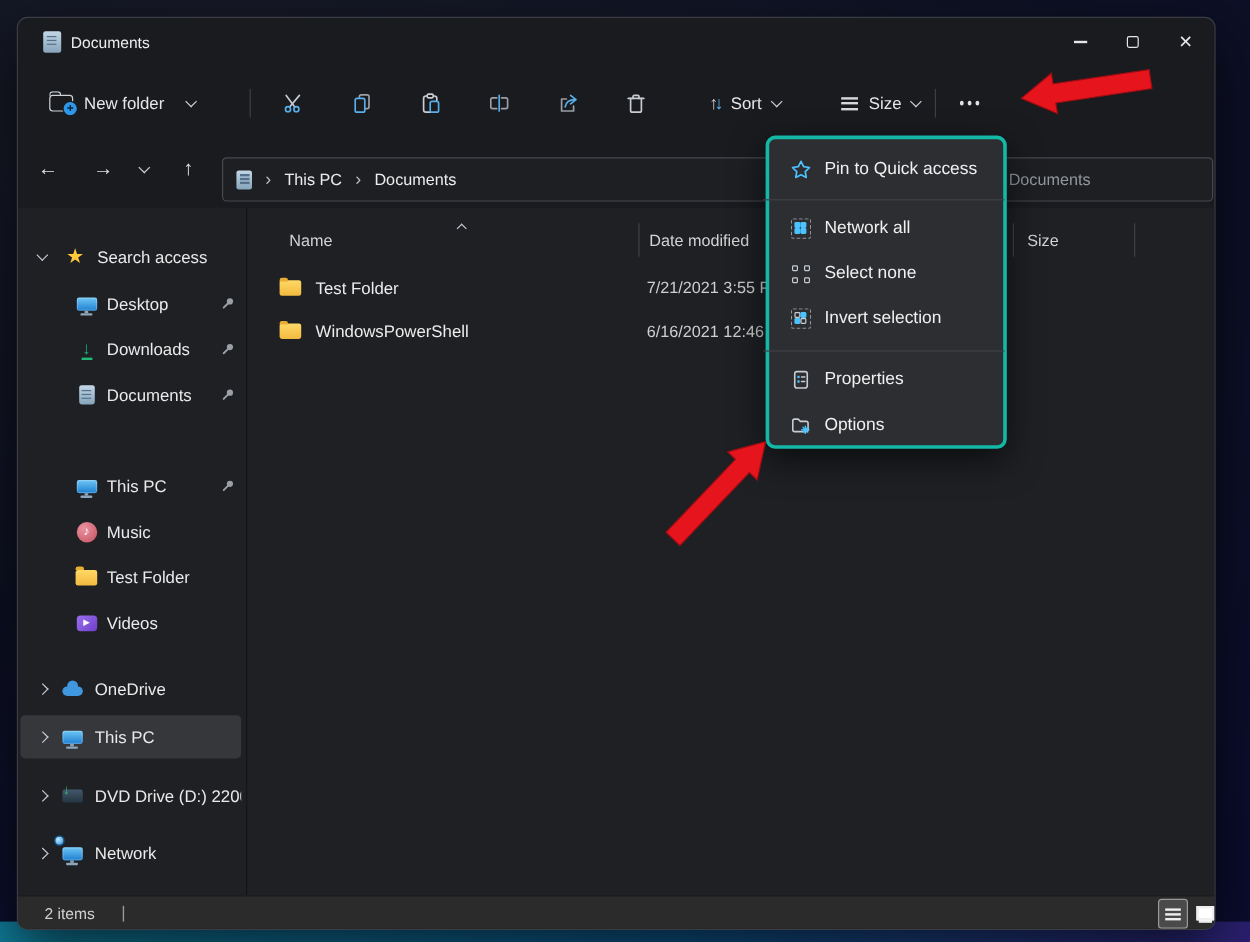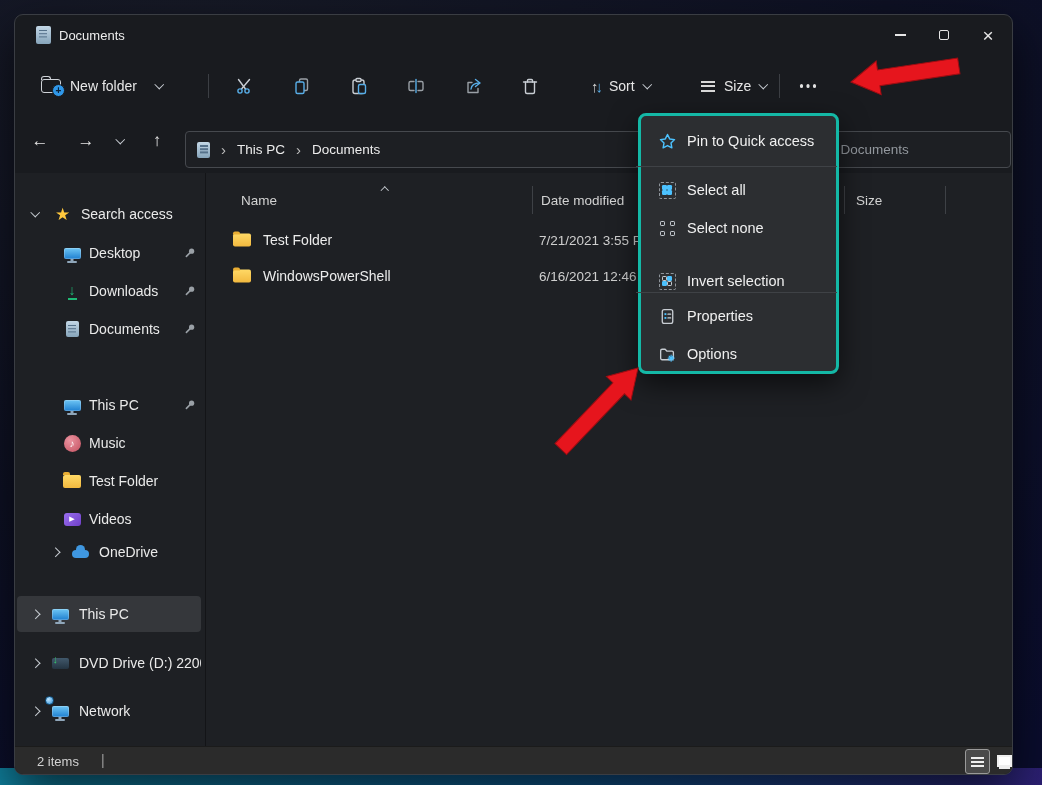--- a/index.html
+++ b/index.html
@@ -337,21 +337,21 @@
           </span>
         <span class="sb-label">Test Folder</span>
       </div>
       <div class="sb-item" style="top:328px;">
         <span class="sb-icon">
             <span class="icon-videos">▶</span>
           </span>
         <span class="sb-label">Videos</span>
       </div>
 
-      <div class="sb-item tree" style="top:361px;margin-left:20px;">
+      <div class="sb-item tree" style="top:383px;">
         <span class="cvbox">
             <span class="cv right"></span>
           </span>
         <span class="sb-icon">
             <span class="icon-cloud"></span>
           </span>
         <span class="sb-label">OneDrive</span>
       </div>
       <div class="sb-item tree" style="top:423px;">
         <span class="sb-sel"></span>
@@ -433,34 +433,34 @@
     <div class="menu-divider mi-d1"></div>
     <div class="menu-item" style="top:56px;">
       <span class="menu-ic">
         <span class="sel-ic dashed">
             <span class="q f tl"></span>
             <span class="q f tr"></span>
             <span class="q f bl"></span>
             <span class="q f br"></span>
           </span>
       </span>
-      <span class="menu-label">Select all</span>
+      <span class="menu-label">Network all</span>
     </div>
     <div class="menu-item" style="top:94px;">
       <span class="menu-ic">
         <span class="sel-ic sel-none">
             <span class="q o tl"></span>
             <span class="q o tr"></span>
             <span class="q o bl"></span>
             <span class="q o br"></span>
           </span>
       </span>
       <span class="menu-label">Select none</span>
     </div>
-    <div class="menu-item" style="top:147px;">
+    <div class="menu-item" style="top:131px;">
       <span class="menu-ic">
         <span class="sel-ic dashed">
             <span class="q o tl"></span>
             <span class="q f tr"></span>
             <span class="q f bl"></span>
             <span class="q o br"></span>
           </span>
       </span>
       <span class="menu-label">Invert selection</span>
     </div>

